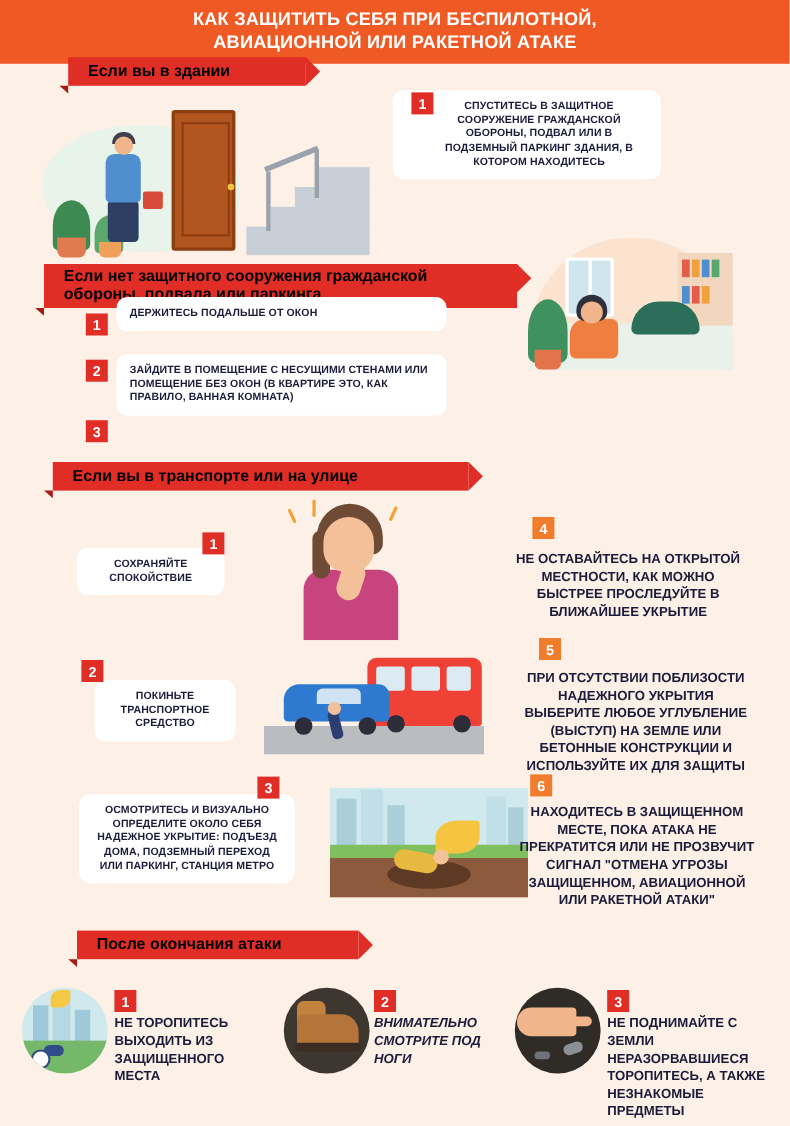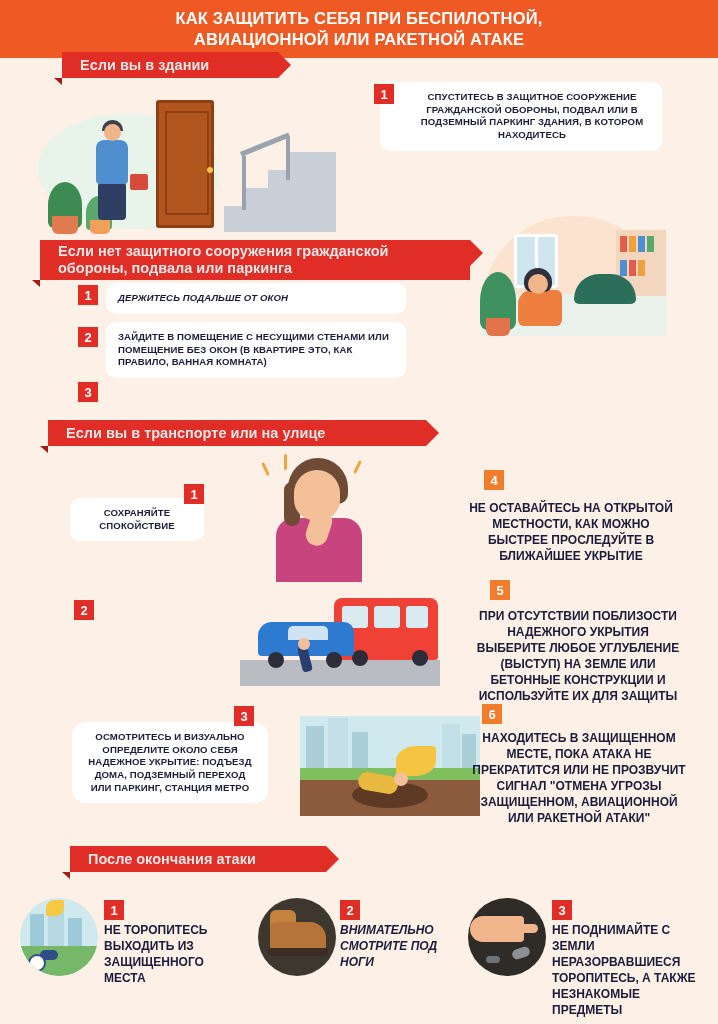--- a/index.html
+++ b/index.html
@@ -20,21 +20,21 @@
   .header h1 {
     color: #ffffff; font-size: 16.5px; font-weight: bold; line-height: 1.25;
     text-align: center; letter-spacing: 0.2px;
   }
 
   
   .ribbon {
     position: absolute; height: 26px; background: #e02d25;
     display: flex; align-items: center;
     padding-left: 18px; padding-right: 30px;
-    color: #e5e5e5; font-size: 14.5px; font-weight: bold;
+    color: #000000; font-size: 14.5px; font-weight: bold;
   }
   .ribbon::after {
     content: ""; position: absolute; right: -13px; top: 0;
     border-top: 13px solid transparent;
     border-bottom: 13px solid transparent;
     border-left: 13px solid #e02d25;
   }
   .ribbon.two-line { height: 40px; line-height: 1.2; }
   .ribbon .tail {
     position: absolute; left: -8px; bottom: -7px;
@@ -196,21 +196,21 @@
     <div class="plant2"></div>
       <div class="pot2"></div>
     <div class="person-legs"></div>
     <div class="person-body"></div>
     <div class="person-hair"></div>
     <div class="person-head"></div>
     <div class="bag"></div>
   </div>
 
   <div class="badge" style="left:374px; top:84px;">1</div>
-  <div class="card center" style="left:380px; top:82px; width:282px;text-align:center;">
+  <div class="card center" style="left:357px; top:82px; width:244px;text-align:center;">
     <div style="padding-left:22px;">СПУСТИТЕСЬ В ЗАЩИТНОЕ СООРУЖЕНИЕ ГРАЖДАНСКОЙ ОБОРОНЫ, ПОДВАЛ ИЛИ В ПОДЗЕМНЫЙ ПАРКИНГ ЗДАНИЯ, В КОТОРОМ НАХОДИТЕСЬ</div>
   </div>
 
   <div class="ribbon two-line" style="left:40px; top:240px; width:430px; align-items:center;">
     <span class="tail"></span>
     <span>Если нет защитного сооружения гражданской обороны, подвала или паркинга</span>
   </div>
 
   <div class="ill s2">
     <div class="room"></div>
@@ -229,21 +229,21 @@
     </div>
     <div class="table"></div>
     <div class="plant3"></div>
       <div class="pot3"></div>
     <div class="girl-body"></div>
     <div class="girl-hair"></div>
     <div class="girl-head"></div>
   </div>
 
   <div class="badge" style="left:78px; top:285px;">1</div>
-  <div class="card" style="left:106px; top:283px; width:300px;font-style:italic;">
+  <div class="card" style="left:106px; top:270px; width:300px;">
     <span>ДЕРЖИТЕСЬ ПОДАЛЬШЕ ОТ ОКОН</span>
   </div>
 
   <div class="badge" style="left:78px; top:327px;">2</div>
   <div class="card" style="left:106px; top:322px; width:300px;">
     <span>ЗАЙДИТЕ В ПОМЕЩЕНИЕ С НЕСУЩИМИ СТЕНАМИ ИЛИ ПОМЕЩЕНИЕ БЕЗ ОКОН (В КВАРТИРЕ ЭТО, КАК ПРАВИЛО, ВАННАЯ КОМНАТА)</span>
   </div>
 
   <div class="badge" style="left:78px; top:382px;">3</div>
 
@@ -295,23 +295,26 @@
     <div class="m-body"></div>
     <div class="m-head"></div>
   </div>
 
   <div class="badge" style="left:184px; top:484px;">1</div>
   <div class="card center" style="left:70px; top:498px; width:134px;">
     <span>СОХРАНЯЙТЕ СПОКОЙСТВИЕ</span>
   </div>
 
   <div class="badge" style="left:74px; top:600px;">2</div>
+  <div class="card center" style="left:86px; top:618px; width:128px;">
+    <span>ПОКИНЬТЕ ТРАНСПОРТНОЕ СРЕДСТВО</span>
+  </div>
 
   <div class="badge" style="left:234px; top:706px;">3</div>
-  <div class="card center" style="left:72px; top:722px; width:196px;border-radius:14px;">
+  <div class="card center" style="left:72px; top:722px; width:196px;">
     <span>ОСМОТРИТЕСЬ И ВИЗУАЛЬНО ОПРЕДЕЛИТЕ ОКОЛО СЕБЯ НАДЕЖНОЕ УКРЫТИЕ: ПОДЪЕЗД ДОМА, ПОДЗЕМНЫЙ ПЕРЕХОД ИЛИ ПАРКИНГ, СТАНЦИЯ МЕТРО</span>
   </div>
 
   <div class="badge orange" style="left:484px; top:470px;">4</div>
   <div class="text-block" style="left:464px; top:500px; width:214px;">
     <span>НЕ ОСТАВАЙТЕСЬ НА ОТКРЫТОЙ МЕСТНОСТИ, КАК МОЖНО БЫСТРЕЕ ПРОСЛЕДУЙТЕ В БЛИЖАЙШЕЕ УКРЫТИЕ</span>
   </div>
 
   <div class="badge orange" style="left:490px; top:580px;">5</div>
   <div class="text-block" style="left:472px; top:608px; width:212px;">

